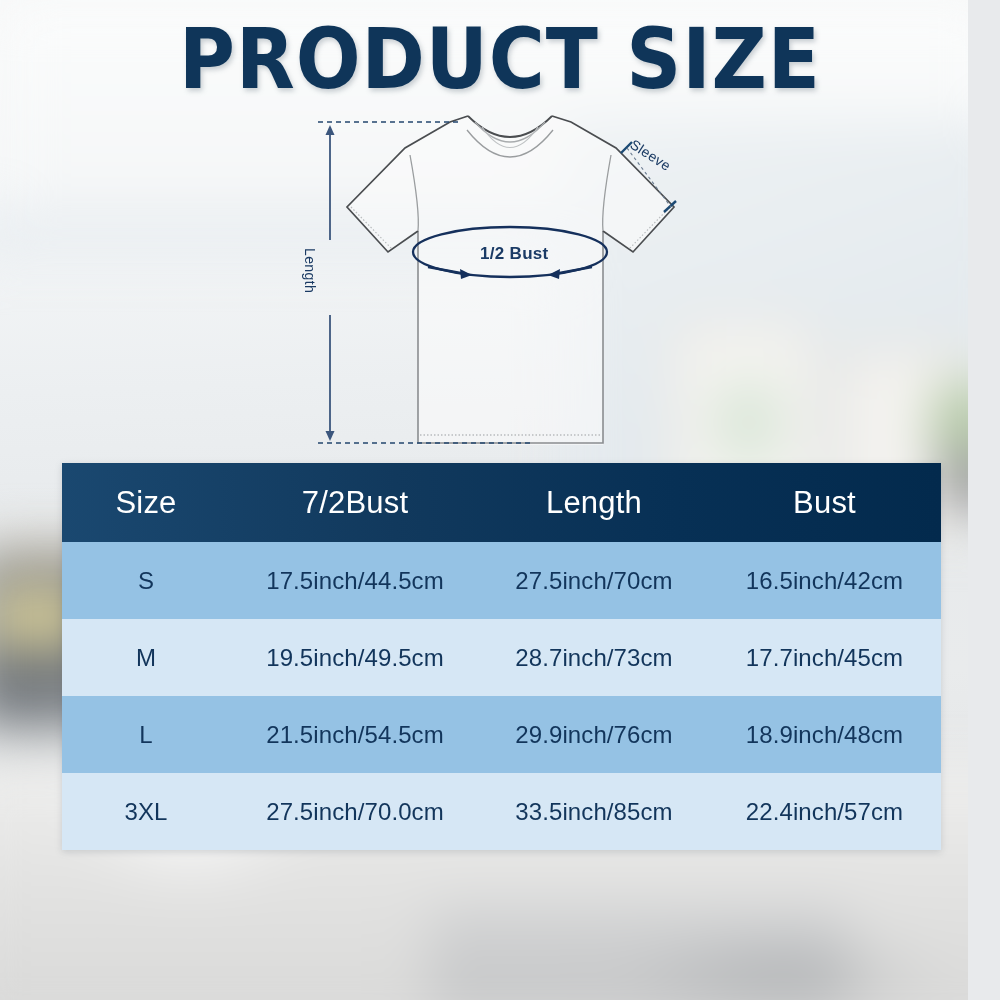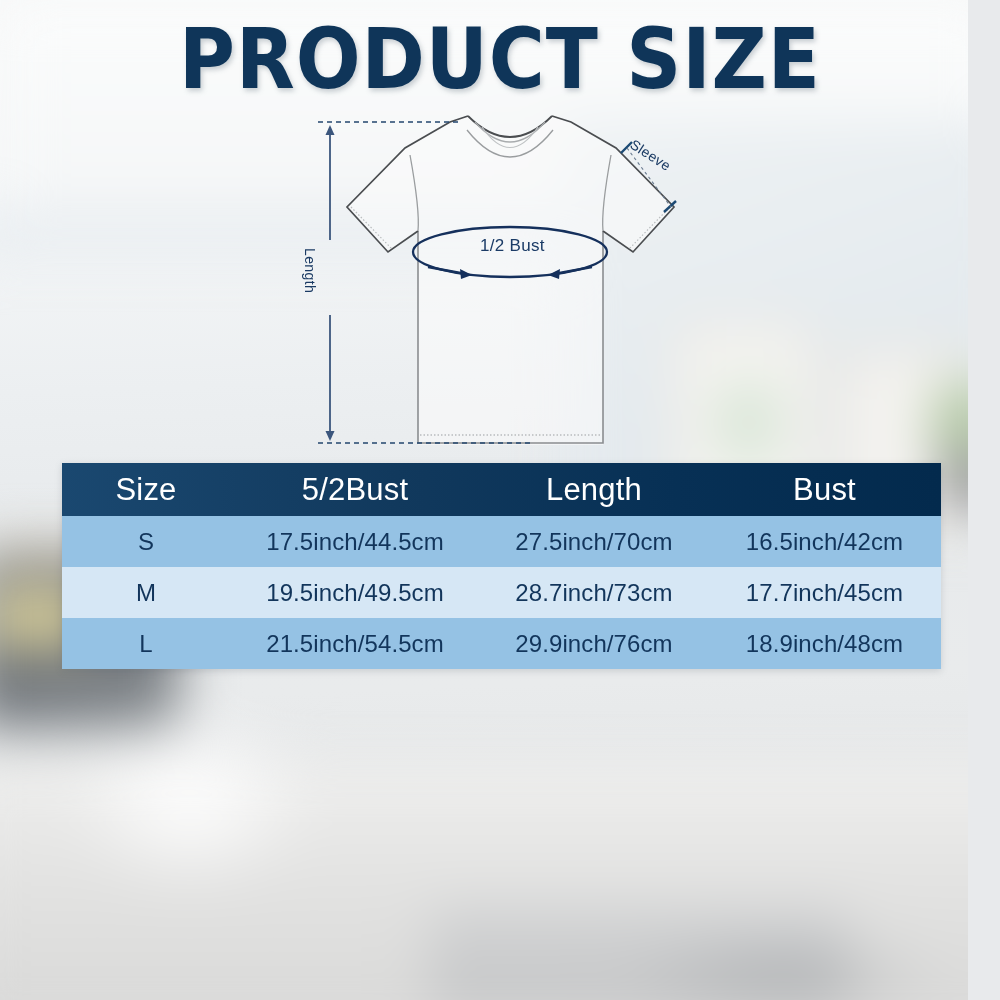--- a/index.html
+++ b/index.html
@@ -153,42 +153,43 @@
   .label-sleeve {
     left: 336px;
     top: 36px;
     font-size: 14px;
     transform: rotate(33deg);
     transform-origin: left top;
     letter-spacing: 0.4px;
   }
   .label-bust {
     left: 180px;
-    top: 136px;
+    top: 144px;
     font-size: 17px;
     color: #1b3b66;
     letter-spacing: 0.3px;
+    font-weight: bold;
   }
 
   
   .table-wrap {
     position: absolute;
     left: 62px;
     top: 463px;
     width: 879px;
     box-shadow: 0 2px 7px rgba(90,100,110,0.22);
   }
   table.size-table {
     width: 879px;
     border-collapse: collapse;
     table-layout: fixed;
   }
   table.size-table th,
   table.size-table td {
-    padding: 0;
+    padding: 13px;
     text-align: center;
     vertical-align: middle;
   }
   thead tr {
     background: linear-gradient(90deg, #1a4870 0%, #11395d 38%, #073055 70%, #032a4d 100%);
   }
   thead th {
     height: 53px;
     color: #ffffff;
     font-size: 31px;
@@ -302,21 +303,21 @@
     <table class="size-table">
       <colgroup>
         <col class="col-size">
           <col class="col-bust">
           <col class="col-length">
           <col class="col-width">
       </colgroup>
       <thead>
         <tr>
           <th>Size</th>
-          <th>5/2Bust</th>
+          <th>7/2Bust</th>
           <th>Length</th>
           <th>Bust</th>
         </tr>
       </thead>
       <tbody id="table-body">
           <tr class="row-dark">
             <td>S</td>
             <td>17.5inch/44.5cm</td>
             <td>27.5inch/70cm</td>
             <td>16.5inch/42cm</td>
@@ -326,17 +327,23 @@
             <td>19.5inch/49.5cm</td>
             <td>28.7inch/73cm</td>
             <td>17.7inch/45cm</td>
           </tr>
           <tr class="row-dark">
             <td>L</td>
             <td>21.5inch/54.5cm</td>
             <td>29.9inch/76cm</td>
             <td>18.9inch/48cm</td>
           </tr>
+          <tr class="row-light">
+            <td>3XL</td>
+            <td>27.5inch/70.0cm</td>
+            <td>33.5inch/85cm</td>
+            <td>22.4inch/57cm</td>
+          </tr>
         </tbody>
     </table>
   </div>
 
 </div>
 
 </body></html>

